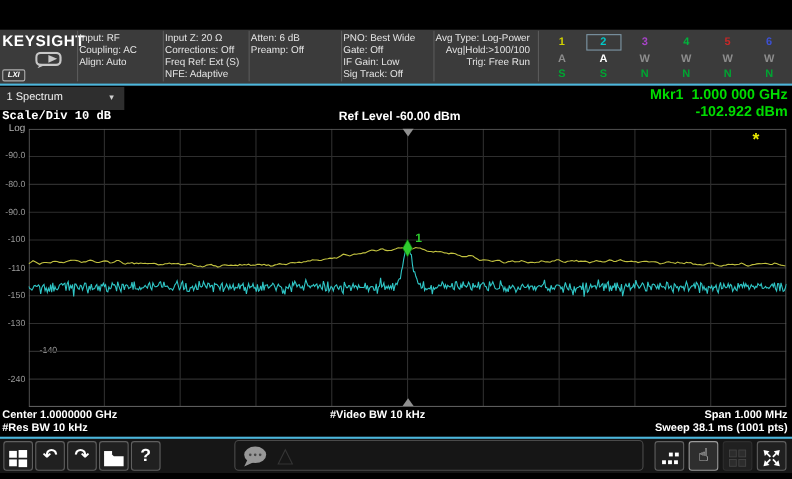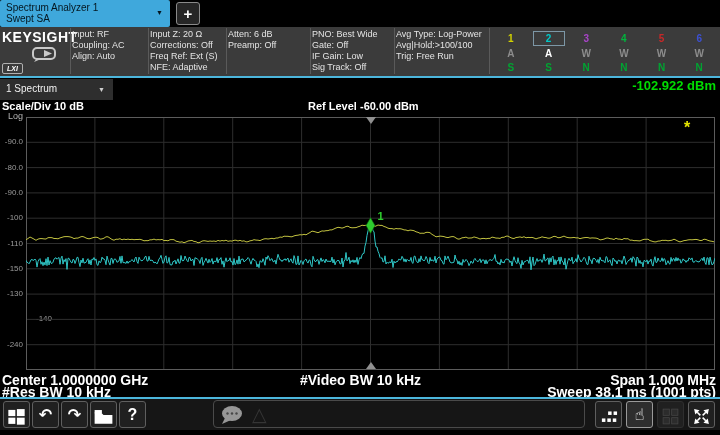--- a/index.html
+++ b/index.html
@@ -36,35 +36,35 @@
   .tstate{font-size:10px;font-weight:bold;color:#00a432;line-height:14px;}
   .sepline-top{position:absolute;left:0;top:76px;width:720px;height:2px;background:#4cb6dc;}
 
   
   .measbar{position:absolute;left:0;top:78px;width:720px;height:39px;background:#000;}
   .winsel{position:absolute;left:0;top:1px;width:113px;height:21px;background:#2e2e2e;cursor:pointer;}
   .winsel-label{position:absolute;left:6px;top:4px;font-size:10px;color:#f0f0f0;}
   .winsel-caret{position:absolute;right:8px;top:7px;font-size:7px;color:#cfcfcf;}
   .mkr{position:absolute;right:4px;top:0px;text-align:right;color:#00dc00;font-weight:bold;
        font-size:13px;line-height:15px;cursor:pointer;}
-  .scalediv{position:absolute;left:2px;top:22px;font-size:11px;font-weight:bold;color:#fff;cursor:pointer;}
+  .scalediv{position:absolute;left:2px;top:22px;font-size:11px;font-weight:bold;color:#fff;cursor:pointer;font-family:Liberation Mono, monospace;}
   .reflevel{position:absolute;left:308px;top:22px;font-size:11px;font-weight:bold;color:#fff;cursor:pointer;}
 
   
   .loglabel{position:absolute;left:8px;top:111px;font-size:9px;color:#b4b4b4;}
   .ylab{position:absolute;left:0;width:23px;text-align:right;font-size:8px;color:#9a9a9a;}
   #plot{position:absolute;left:26px;top:117px;}
   .invalid{position:absolute;left:684px;top:119px;font-size:16px;font-weight:bold;color:#e8e800;}
   .tri-top{position:absolute;left:366px;top:117px;width:0;height:0;
        border-left:5px solid transparent;border-right:5px solid transparent;border-top:7px solid #909090;}
   .tri-bottom{position:absolute;left:366px;top:362px;width:0;height:0;
        border-left:5px solid transparent;border-right:5px solid transparent;border-bottom:7px solid #909090;}
 
   
-  .annot{position:absolute;left:0;top:370px;width:720px;height:26px;color:#fff;font-size:14px;font-weight:bold;}
+  .annot{position:absolute;left:0;top:370px;width:720px;height:26px;color:#fff;font-size:10px;font-weight:bold;}
   .a-center{position:absolute;left:2px;top:2px;cursor:pointer;}
   .a-resbw{position:absolute;left:2px;top:14px;cursor:pointer;}
   .a-vbw{position:absolute;left:300px;top:2px;cursor:pointer;}
   .a-span{position:absolute;right:4px;top:2px;cursor:pointer;}
   .a-sweep{position:absolute;right:4px;top:14px;cursor:pointer;}
   .sepline-bot{position:absolute;left:0;top:397px;width:720px;height:2px;background:#4cb6dc;}
 
   
   .toolbar{position:absolute;left:0;top:399px;width:720px;height:31px;background:#161616;}
   .tbtn{position:absolute;top:2px;width:27px;height:27px;background:#202020;border:1px solid #5f5f5f;
@@ -74,28 +74,20 @@
   .msggroup{position:absolute;left:213px;top:1px;width:372px;height:28px;border:1px solid #4a4a4a;border-radius:4px;}
   .bubble{position:absolute;left:6px;top:4px;cursor:pointer;}
   .alerttri{position:absolute;left:38px;top:2px;font-size:19px;color:#353535;line-height:24px;}
   .bstrip{position:absolute;left:0;top:430px;width:720px;height:5px;background:#000;}
 </style>
 </head>
 <body>
 
 <div class="screen">
 
-  <div class="tabbar">
-    <div class="tab">
-      <div class="tab-title">Spectrum Analyzer 1</div>
-      <div class="tab-sub">Swept SA</div>
-      <span class="tab-caret">▼</span>
-    </div>
-    <button class="add-tab">+</button>
-  </div>
 
   <div class="sysbar">
     <div class="keysight">KEYSIGHT</div>
     <svg class="klogo" width="26" height="15" viewBox="0 0 26 15">
       <rect x="1" y="1" width="22" height="11" rx="4" fill="none" stroke="#c8c8c8" stroke-width="2"></rect>
       <polygon points="12,3 20,6.5 12,10" fill="#c8c8c8"></polygon>
       <polygon points="5,11 2,15 9,12" fill="#c8c8c8"></polygon>
     </svg>
     <div class="lxi">LXI</div>
     <div id="sysgroups">
@@ -113,21 +105,21 @@
         <div class="sysgroup" style="left: 228px;">
           <div class="sysline">Atten: 6 dB</div>
           <div class="sysline">Preamp: Off</div>
         </div>
         <div class="sysgroup" style="left: 312px;">
           <div class="sysline">PNO: Best Wide</div>
           <div class="sysline">Gate: Off</div>
           <div class="sysline">IF Gain: Low</div>
           <div class="sysline">Sig Track: Off</div>
         </div>
-        <div class="sysgroup" style="left: 396px;">
+        <div class="sysgroup" style="left: 396px; text-align: right;">
           <div class="sysline">Avg Type: Log-Power</div>
           <div class="sysline">Avg|Hold:&gt;100/100</div>
           <div class="sysline">Trig: Free Run</div>
         </div>
         <div class="sysdiv" style="left: 70px;"></div>
         <div class="sysdiv" style="left: 148px;"></div>
         <div class="sysdiv" style="left: 226px;"></div>
         <div class="sysdiv" style="left: 310px;"></div>
         <div class="sysdiv" style="left: 394px;"></div>
         <div class="sysdiv" style="left: 489px;"></div>
@@ -166,20 +158,21 @@
       </div>
   </div>
   <div class="sepline-top"></div>
 
   <div class="measbar">
     <div class="winsel">
       <span class="winsel-label">1 Spectrum</span>
       <span class="winsel-caret">▼</span>
     </div>
     <div class="mkr">
+      <div><span>Mkr1</span>&nbsp;&nbsp;<span>1.000 000 GHz</span></div>
       <div>-102.922 dBm</div>
     </div>
     <div class="scalediv">Scale/Div 10 dB</div>
     <div class="reflevel">Ref Level -60.00 dBm</div>
   </div>
 
   <div class="loglabel">Log</div>
   <div id="ylabels">
       <div class="ylab" style="top: 137.3px;">-90.0</div>
       <div class="ylab" style="top: 162.6px;">-80.0</div>

